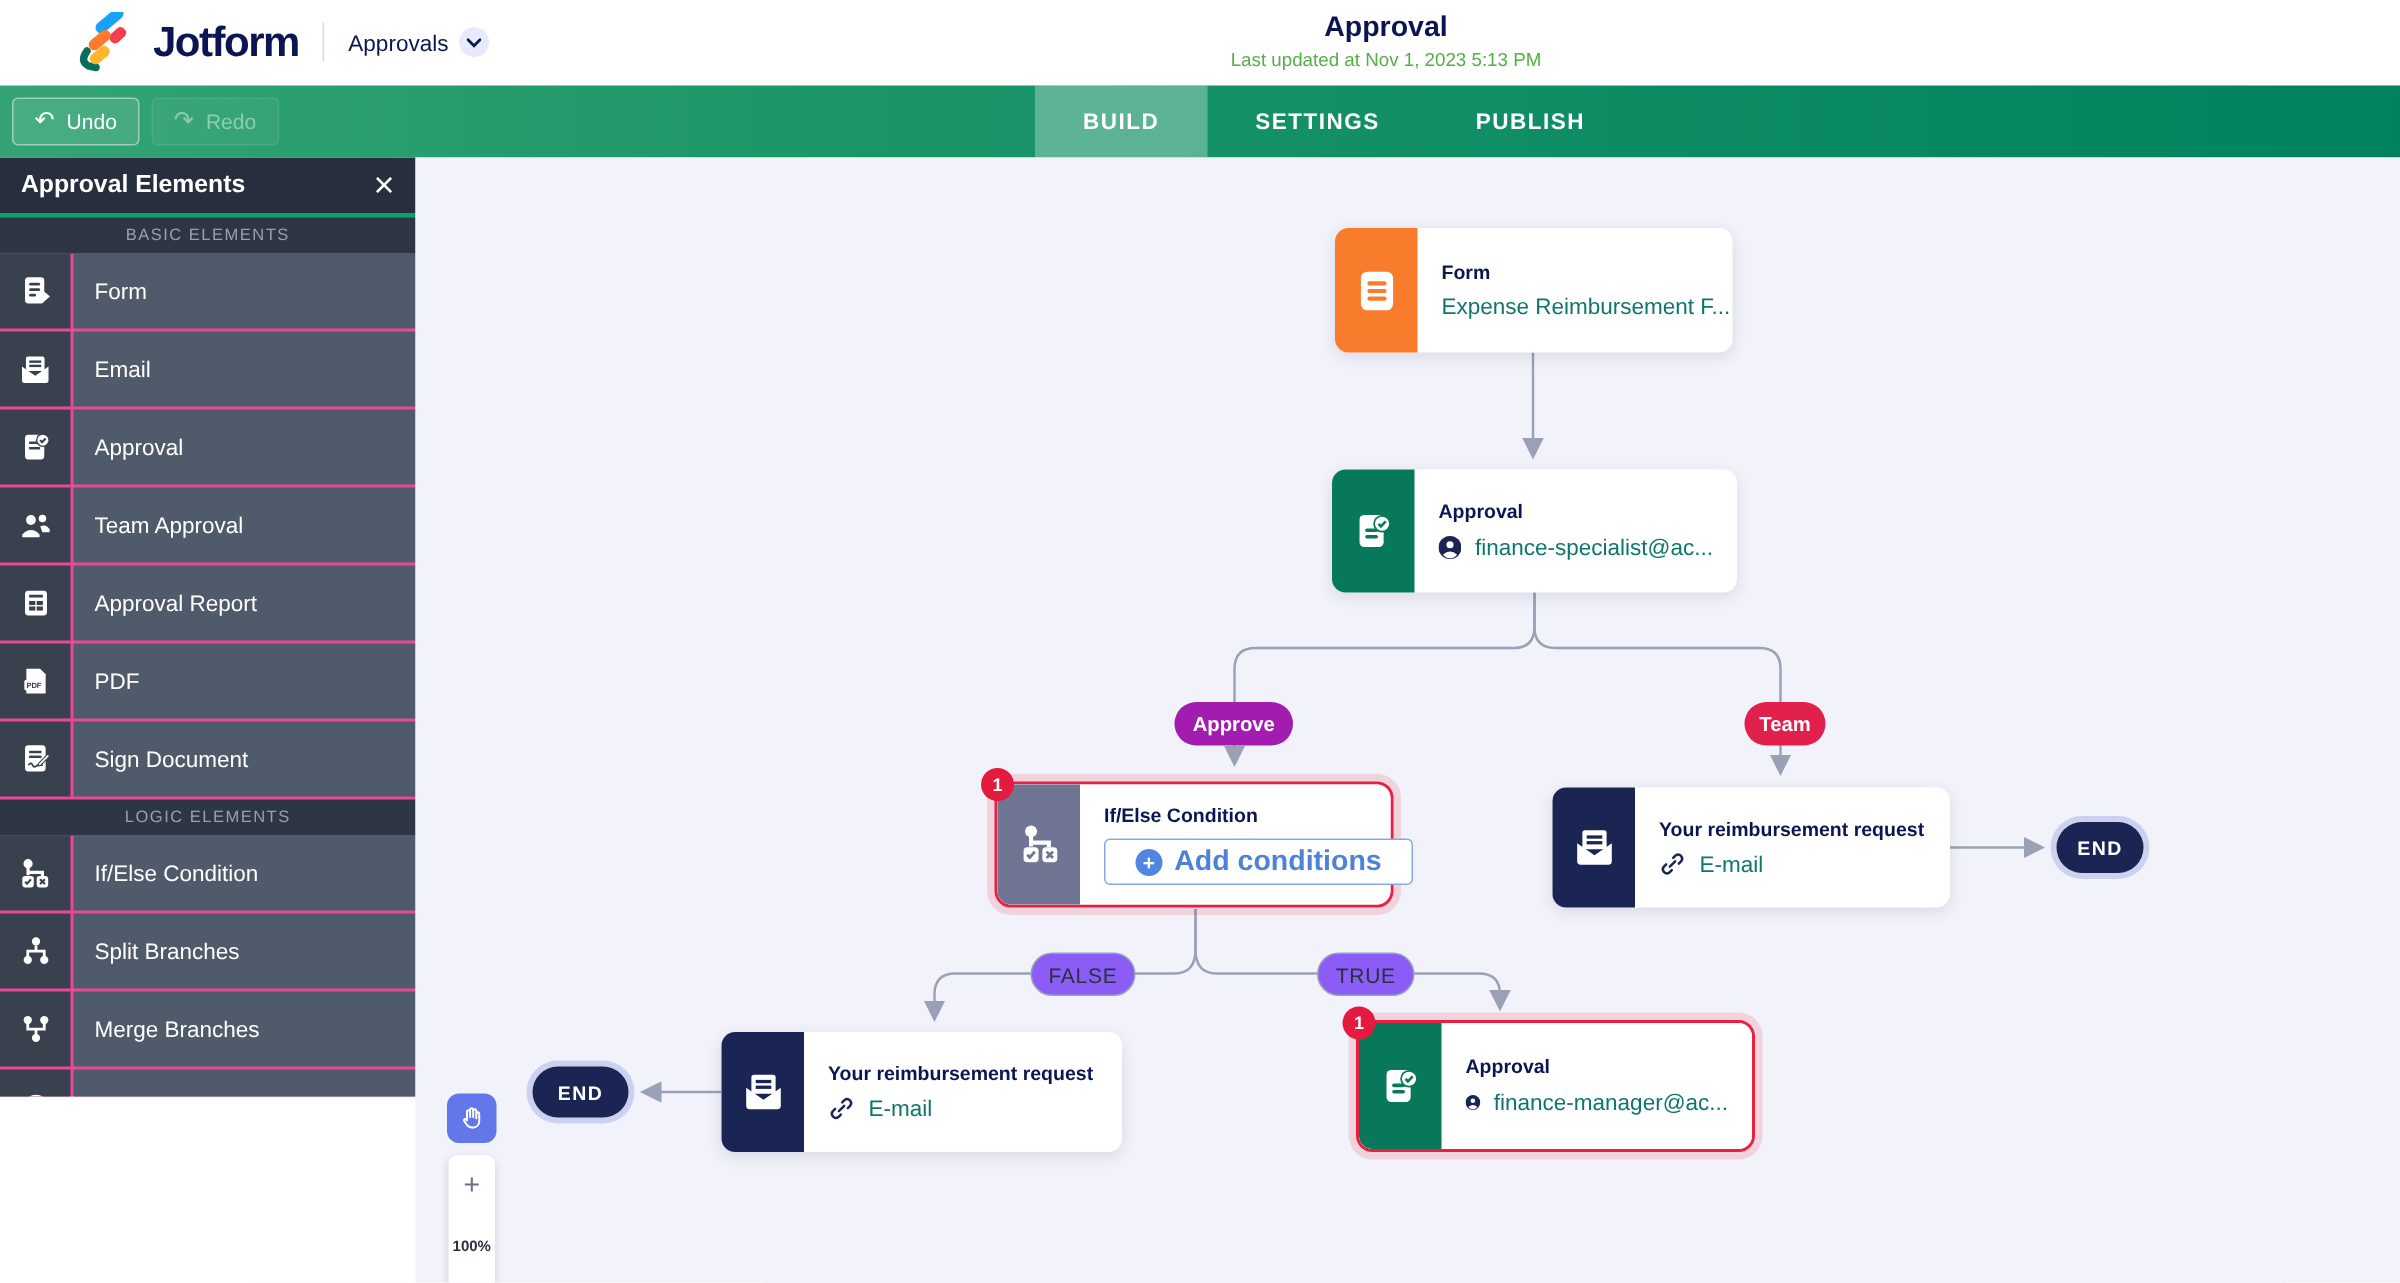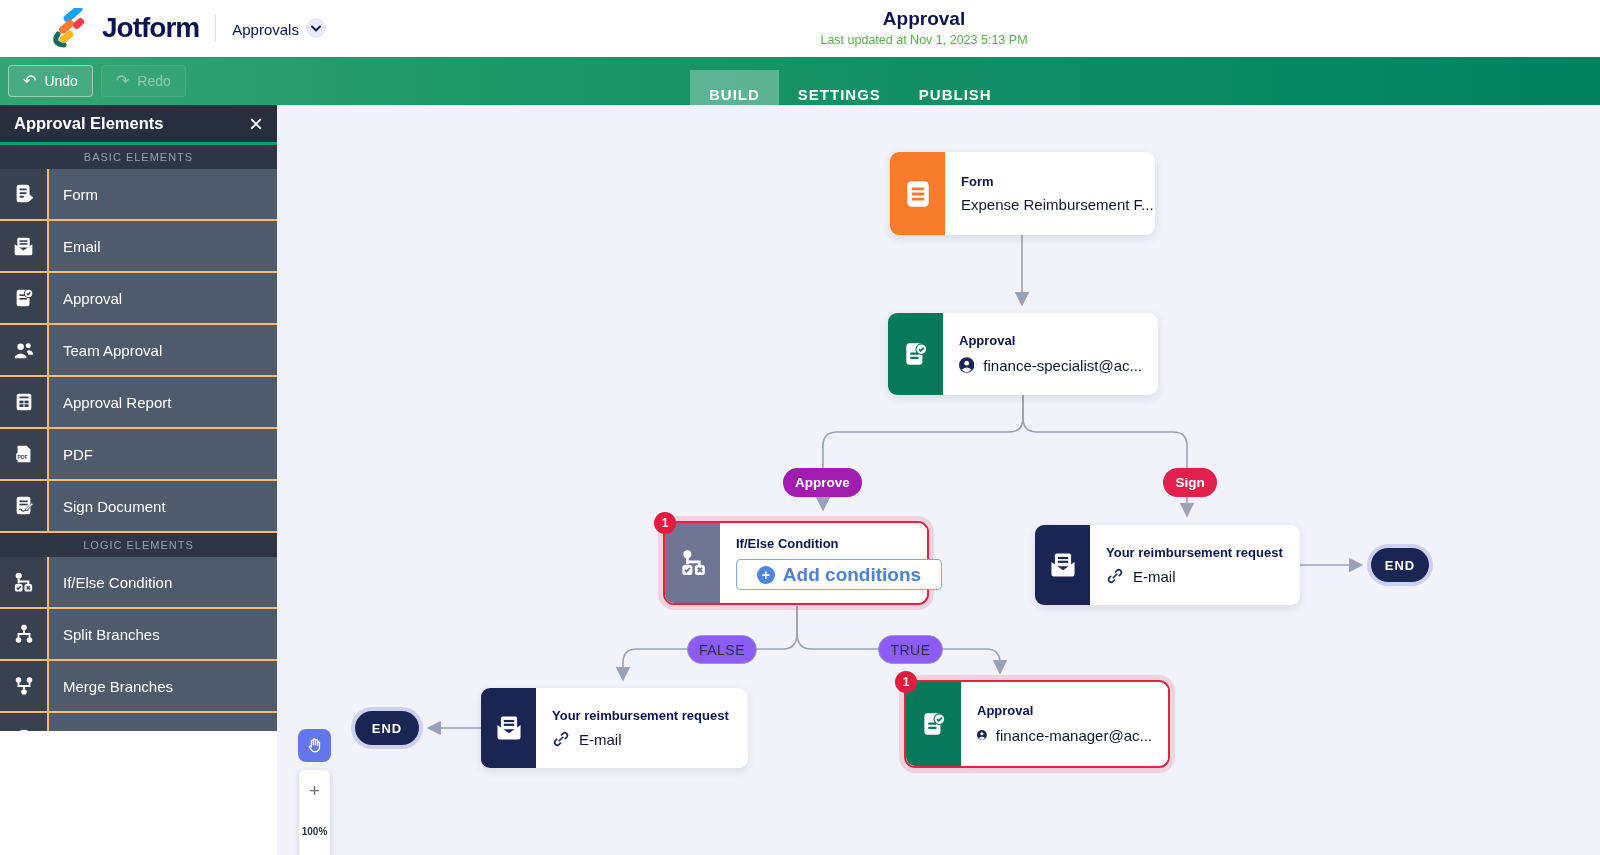--- a/index.html
+++ b/index.html
@@ -20,47 +20,47 @@
 
   
   .toolbar { position:absolute; left:0; top:57px; width:1600px; height:48px;
              background:linear-gradient(90deg,#35a474 0%,#1b9668 35%,#00825f 100%); }
   .history { position:absolute; left:8px; top:8px; display:flex; gap:8px; }
   .hbtn { height:32px; padding:0 14px; border-radius:4px; display:flex; align-items:center; gap:8px;
           color:#fff; font-size:14px; background:rgba(255,255,255,0.10); border:1px solid rgba(255,255,255,0.45); cursor:pointer; }
   .hbtn .hico { font-size:16px; line-height:1; }
   .hbtn.disabled { opacity:0.45; border-color:rgba(255,255,255,0.2); }
   .tabs { position:absolute; left:690px; top:0; height:48px; display:flex; }
-  .tab { height:48px; padding:0 19px; display:flex; align-items:center; color:#fff;
-         font-size:15px; font-weight:bold; letter-spacing:1px; cursor:pointer;margin-top:13px; }
+  .tab { height:48px; padding:0 32px; display:flex; align-items:center; color:#fff;
+         font-size:15px; font-weight:bold; letter-spacing:1px; cursor:pointer; }
   .tab.active { background:rgba(255,255,255,0.30); }
 
   
-  .sidebar { position:absolute; left:0; top:105px; width:277px; height:626px; background:#fdba74; overflow:hidden; }
+  .sidebar { position:absolute; left:0; top:105px; width:277px; height:626px; background:#ec4899; overflow:hidden; }
   .sb-head { height:37px; background:#272e3d; display:flex; align-items:center; justify-content:space-between; padding:0 14px; }
   .sb-title { color:#fff; font-size:16.5px; font-weight:bold; }
   .sb-close { color:#fff; font-size:24px; line-height:1; cursor:pointer; }
   .sb-accent { height:3px; background:#0c9e6d; }
   .sb-section { height:24px; background:#2e3645; display:flex; align-items:center; justify-content:center;
                 color:#98a0ae; font-size:11px; letter-spacing:1px;text-align:right; }
   .sb-item { height:50px; margin-bottom:2px; display:flex; cursor:pointer; }
   .sb-ico { width:47px; background:#39414f; display:flex; align-items:center; justify-content:center; margin-right:2px; }
   .sb-label { flex:1; background:#4f5a6a; display:flex; align-items:center; padding-left:14px;
               color:#fff; font-size:15px; }
 
   
   .canvas { position:absolute; left:277px; top:105px; width:1323px; height:750px; background:#f2f2fa; overflow:hidden; }
   .connectors { position:absolute; left:0; top:0; z-index:1; }
 
   .node { position:absolute; display:flex; background:#fff; border-radius:9px;
           box-shadow:0 3px 10px rgba(40,50,90,0.12); z-index:2; cursor:pointer; }
   .nicon { width:55px; border-radius:9px 0 0 9px; display:flex; align-items:center; justify-content:center; flex:none; }
   .nbody { flex:1; display:flex; flex-direction:column; justify-content:center; gap:7px; padding:0 16px; min-width:0; }
   .ntitle { font-size:13px; font-weight:bold; color:#0a1551; white-space:nowrap; }
-  .nsub { font-size:15px; color:#0f172a; display:flex; align-items:center; gap:9px; white-space:nowrap; }
+  .nsub { font-size:15px; color:#0f766e; display:flex; align-items:center; gap:9px; white-space:nowrap; }
 
   .sel { position:absolute; z-index:3; border:2px solid #ea1f41; border-radius:11px;
          box-shadow:0 0 0 5px rgba(234,31,65,0.15); background:#fff; cursor:pointer; }
   .sel .node { position:relative; left:0; top:0; width:100%; height:100%; box-shadow:none; border-radius:9px; }
   .badge { position:absolute; top:-11px; left:-11px; width:22px; height:22px; border-radius:50%;
            background:#e31b3f; color:#fff; font-size:12px; font-weight:bold;
            display:flex; align-items:center; justify-content:center; z-index:4; }
 
   .pill { position:absolute; z-index:2; display:flex; align-items:center; justify-content:center;
           border-radius:15px; font-size:13.5px; font-weight:bold; }
@@ -325,21 +325,21 @@
             <circle cx="10" cy="10" r="10" fill="#1a2553"></circle>
             <circle cx="10" cy="7.6" r="3.1" fill="#fff"></circle>
             <path d="M3.8 16.2 Q10 10.6 16.2 16.2 Q13.5 19.4 10 19.4 Q6.5 19.4 3.8 16.2 Z" fill="#fff"></path>
           </svg>
         <span>finance-specialist@ac...</span>
       </div>
     </div>
   </div>
 
   <div class="pill pill-approve" style="left:506px; top:363px; width:79px; height:29px;">Approve</div>
-  <div class="pill pill-deny" style="left:886px; top:363px; width:54px; height:29px;">Sign</div>
+  <div class="pill pill-deny" style="left:886px; top:363px; width:54px; height:29px;">Team</div>
 
   <div class="sel" style="left:386px; top:416px; width:266px; height:84px;">
     <div class="badge">1</div>
     <div class="node">
       <div class="nicon" style="background:#6f7593;">
         <svg width="30" height="30" viewBox="0 0 24 24">
             <circle cx="7.5" cy="5" r="3.2" fill="#fff"></circle>
             <path d="M7.5 8 V13 M7.5 11 H17 V13.5" stroke="#fff" stroke-width="2.2" fill="none"></path>
             <rect x="3.5" y="13.5" width="8" height="8" rx="2" fill="#fff"></rect>
             <rect x="13.5" y="13.5" width="8" height="8" rx="2" fill="#fff"></rect>

